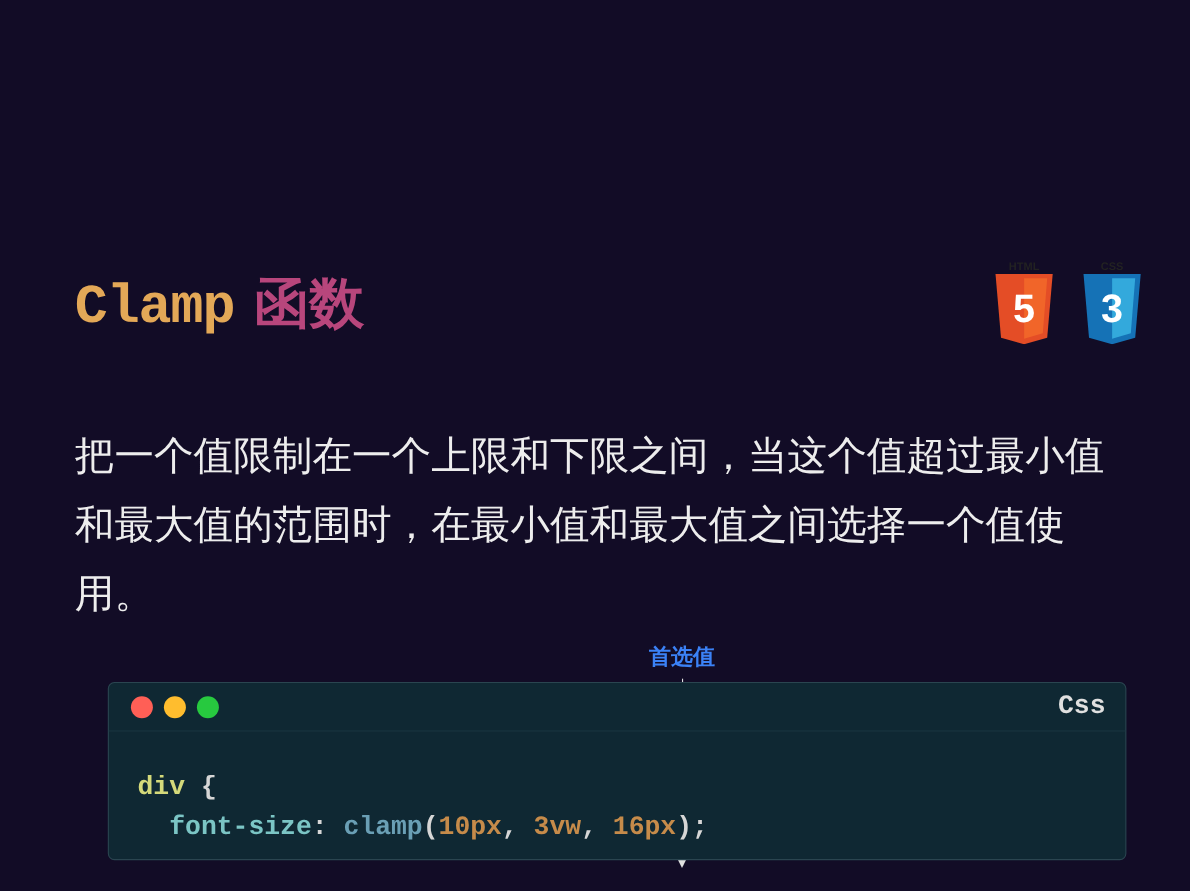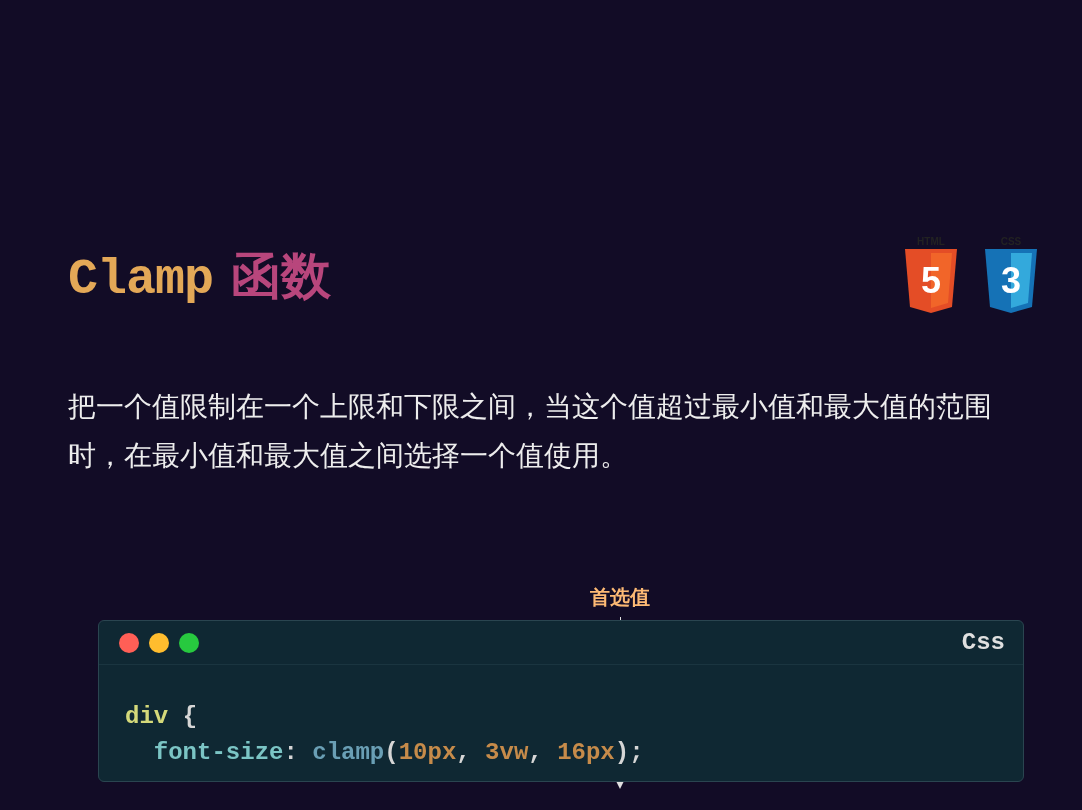--- a/index.html
+++ b/index.html
@@ -45,36 +45,36 @@
     .logos {
       display: flex;
       gap: 18px;
       align-items: center;
     }
     .description {
       position: absolute;
       top: 382px;
       left: 68px;
       right: 68px;
-      font-size: 28px;
+      font-size: 36px;
       line-height: 1.75;
       color: #ededed;
     }
     .annotation-area {
       position: absolute;
       top: 584px;
       left: 590px;
       display: flex;
       flex-direction: column;
       align-items: center;
     }
     .annotation-label {
       font-size: 20px;
       font-weight: bold;
-      color: #fdba74;
+      color: #3b82f6;
       margin-bottom: 6px;
     }
     .arrow-line {
       width: 1px;
       height: 170px;
       background: #e0e0e0;
       position: relative;
     }
     .arrow-head {
       position: absolute;

